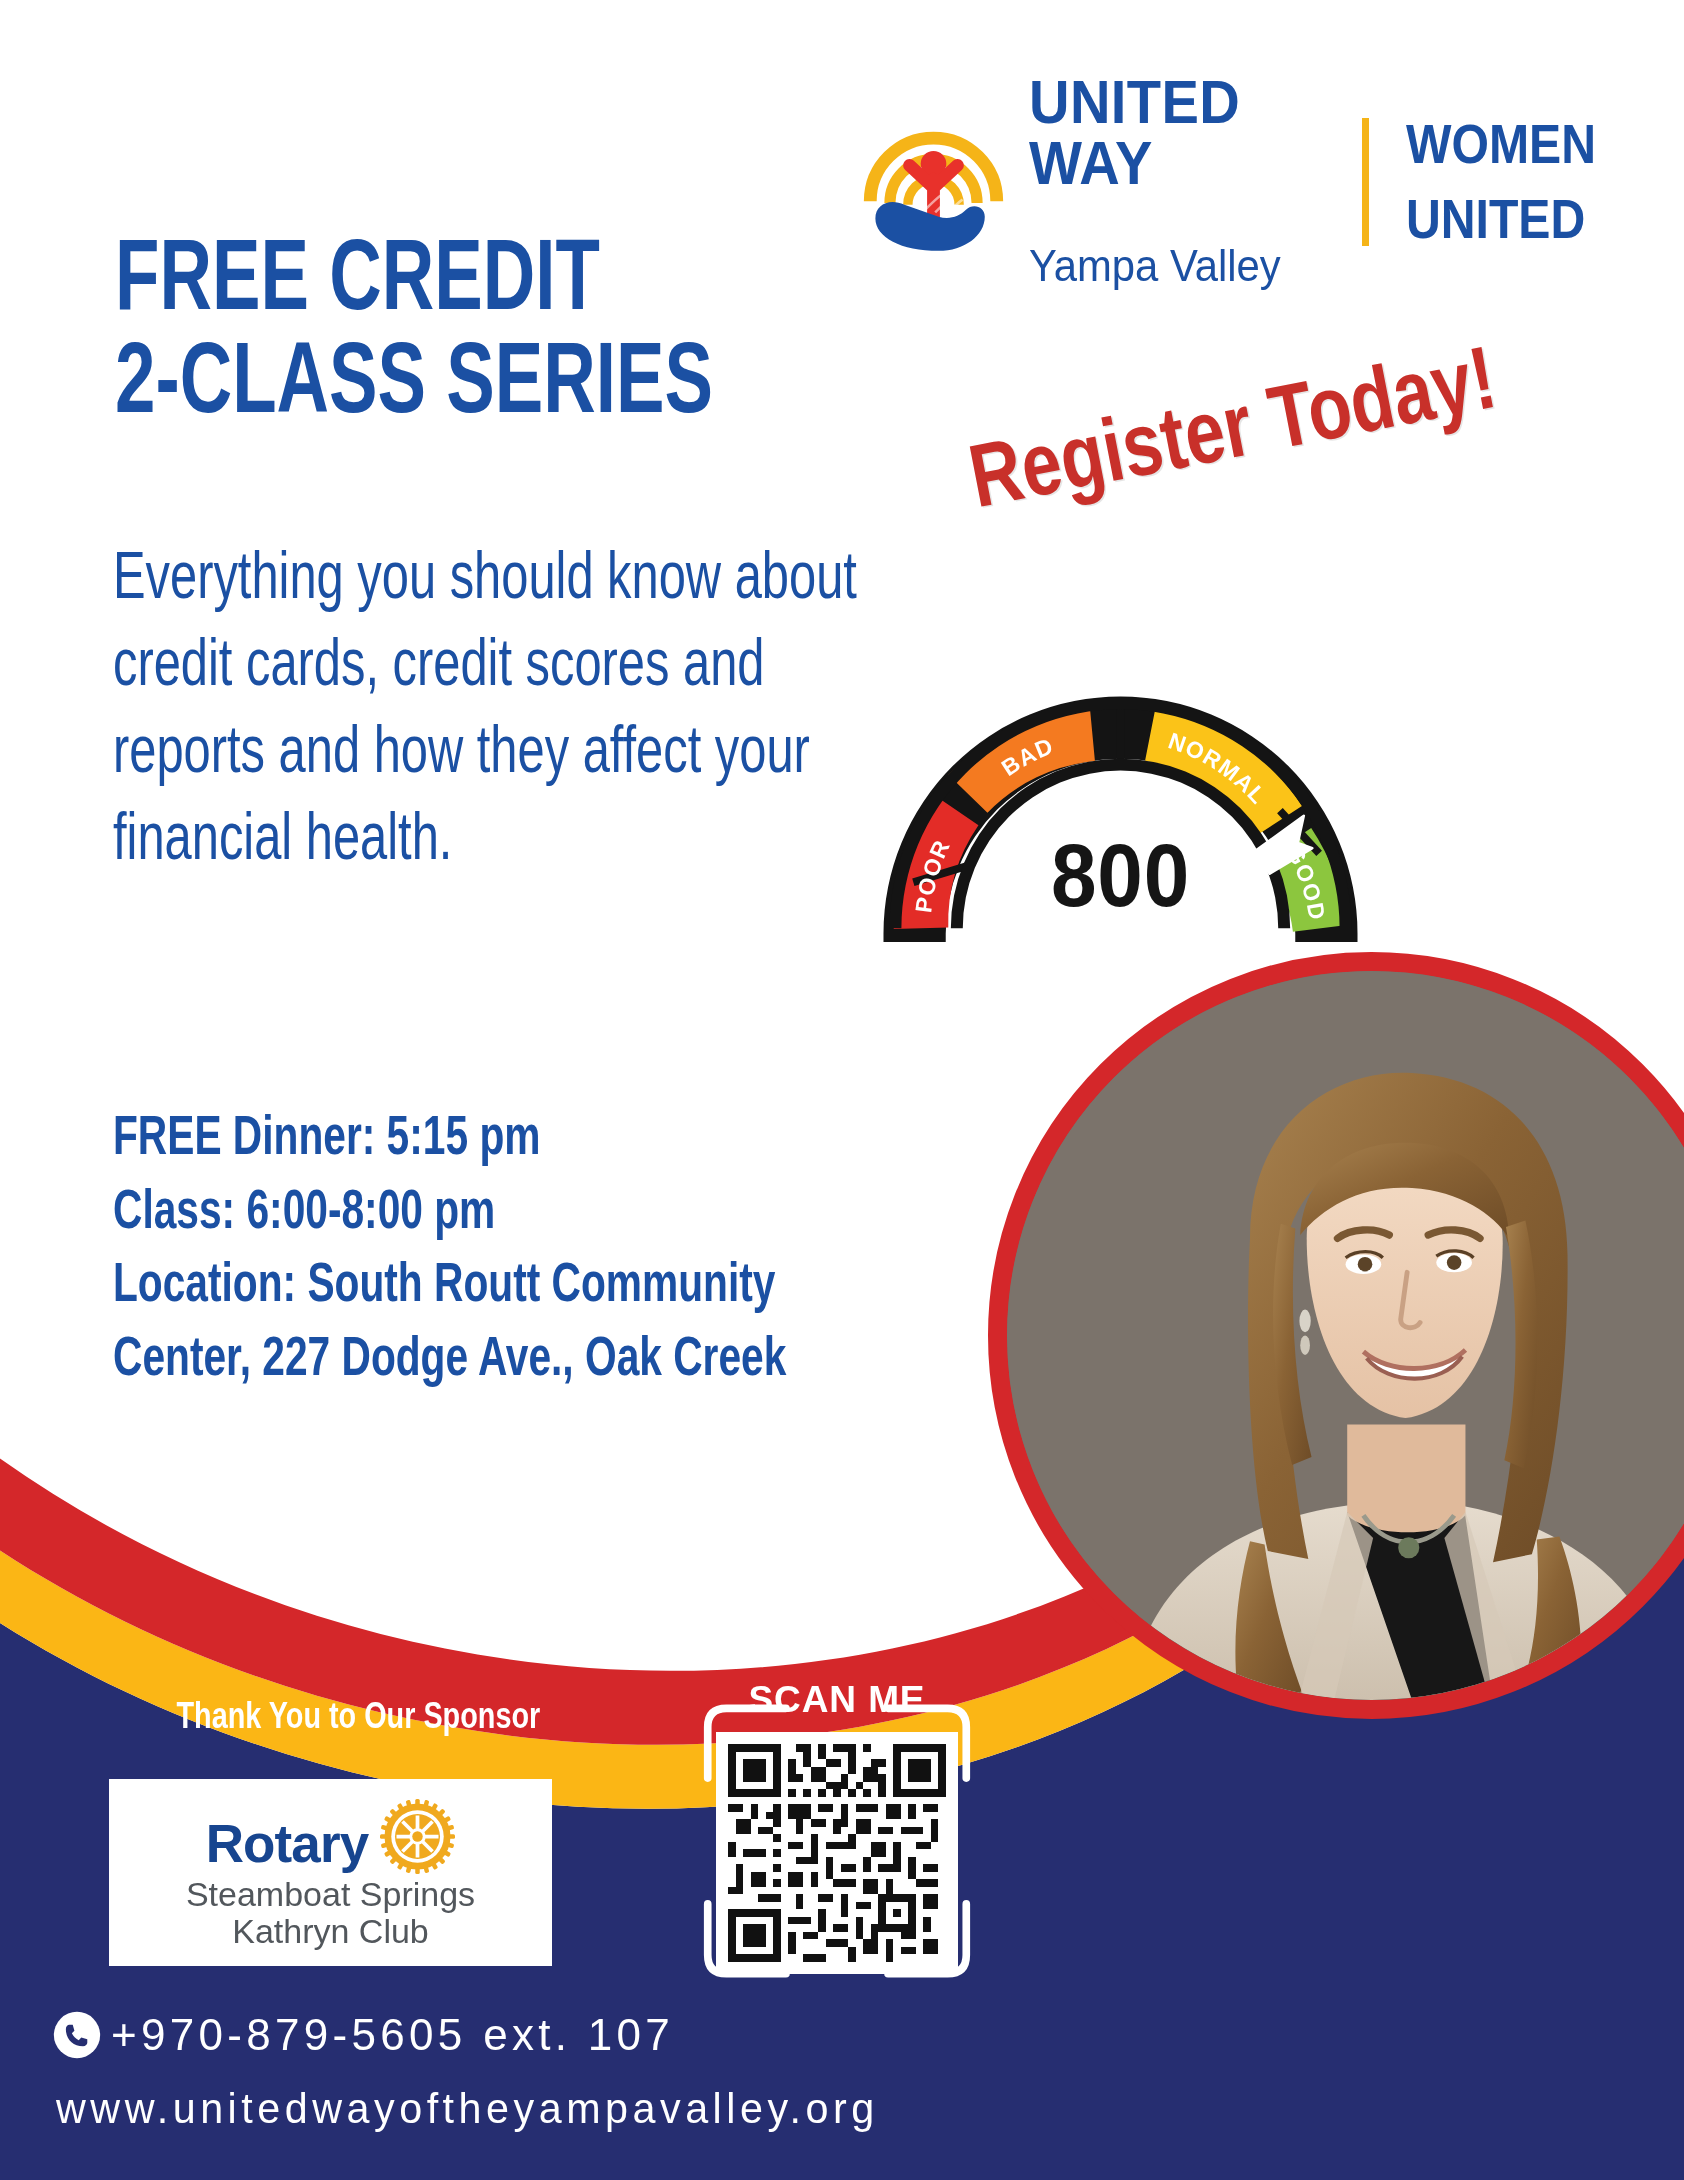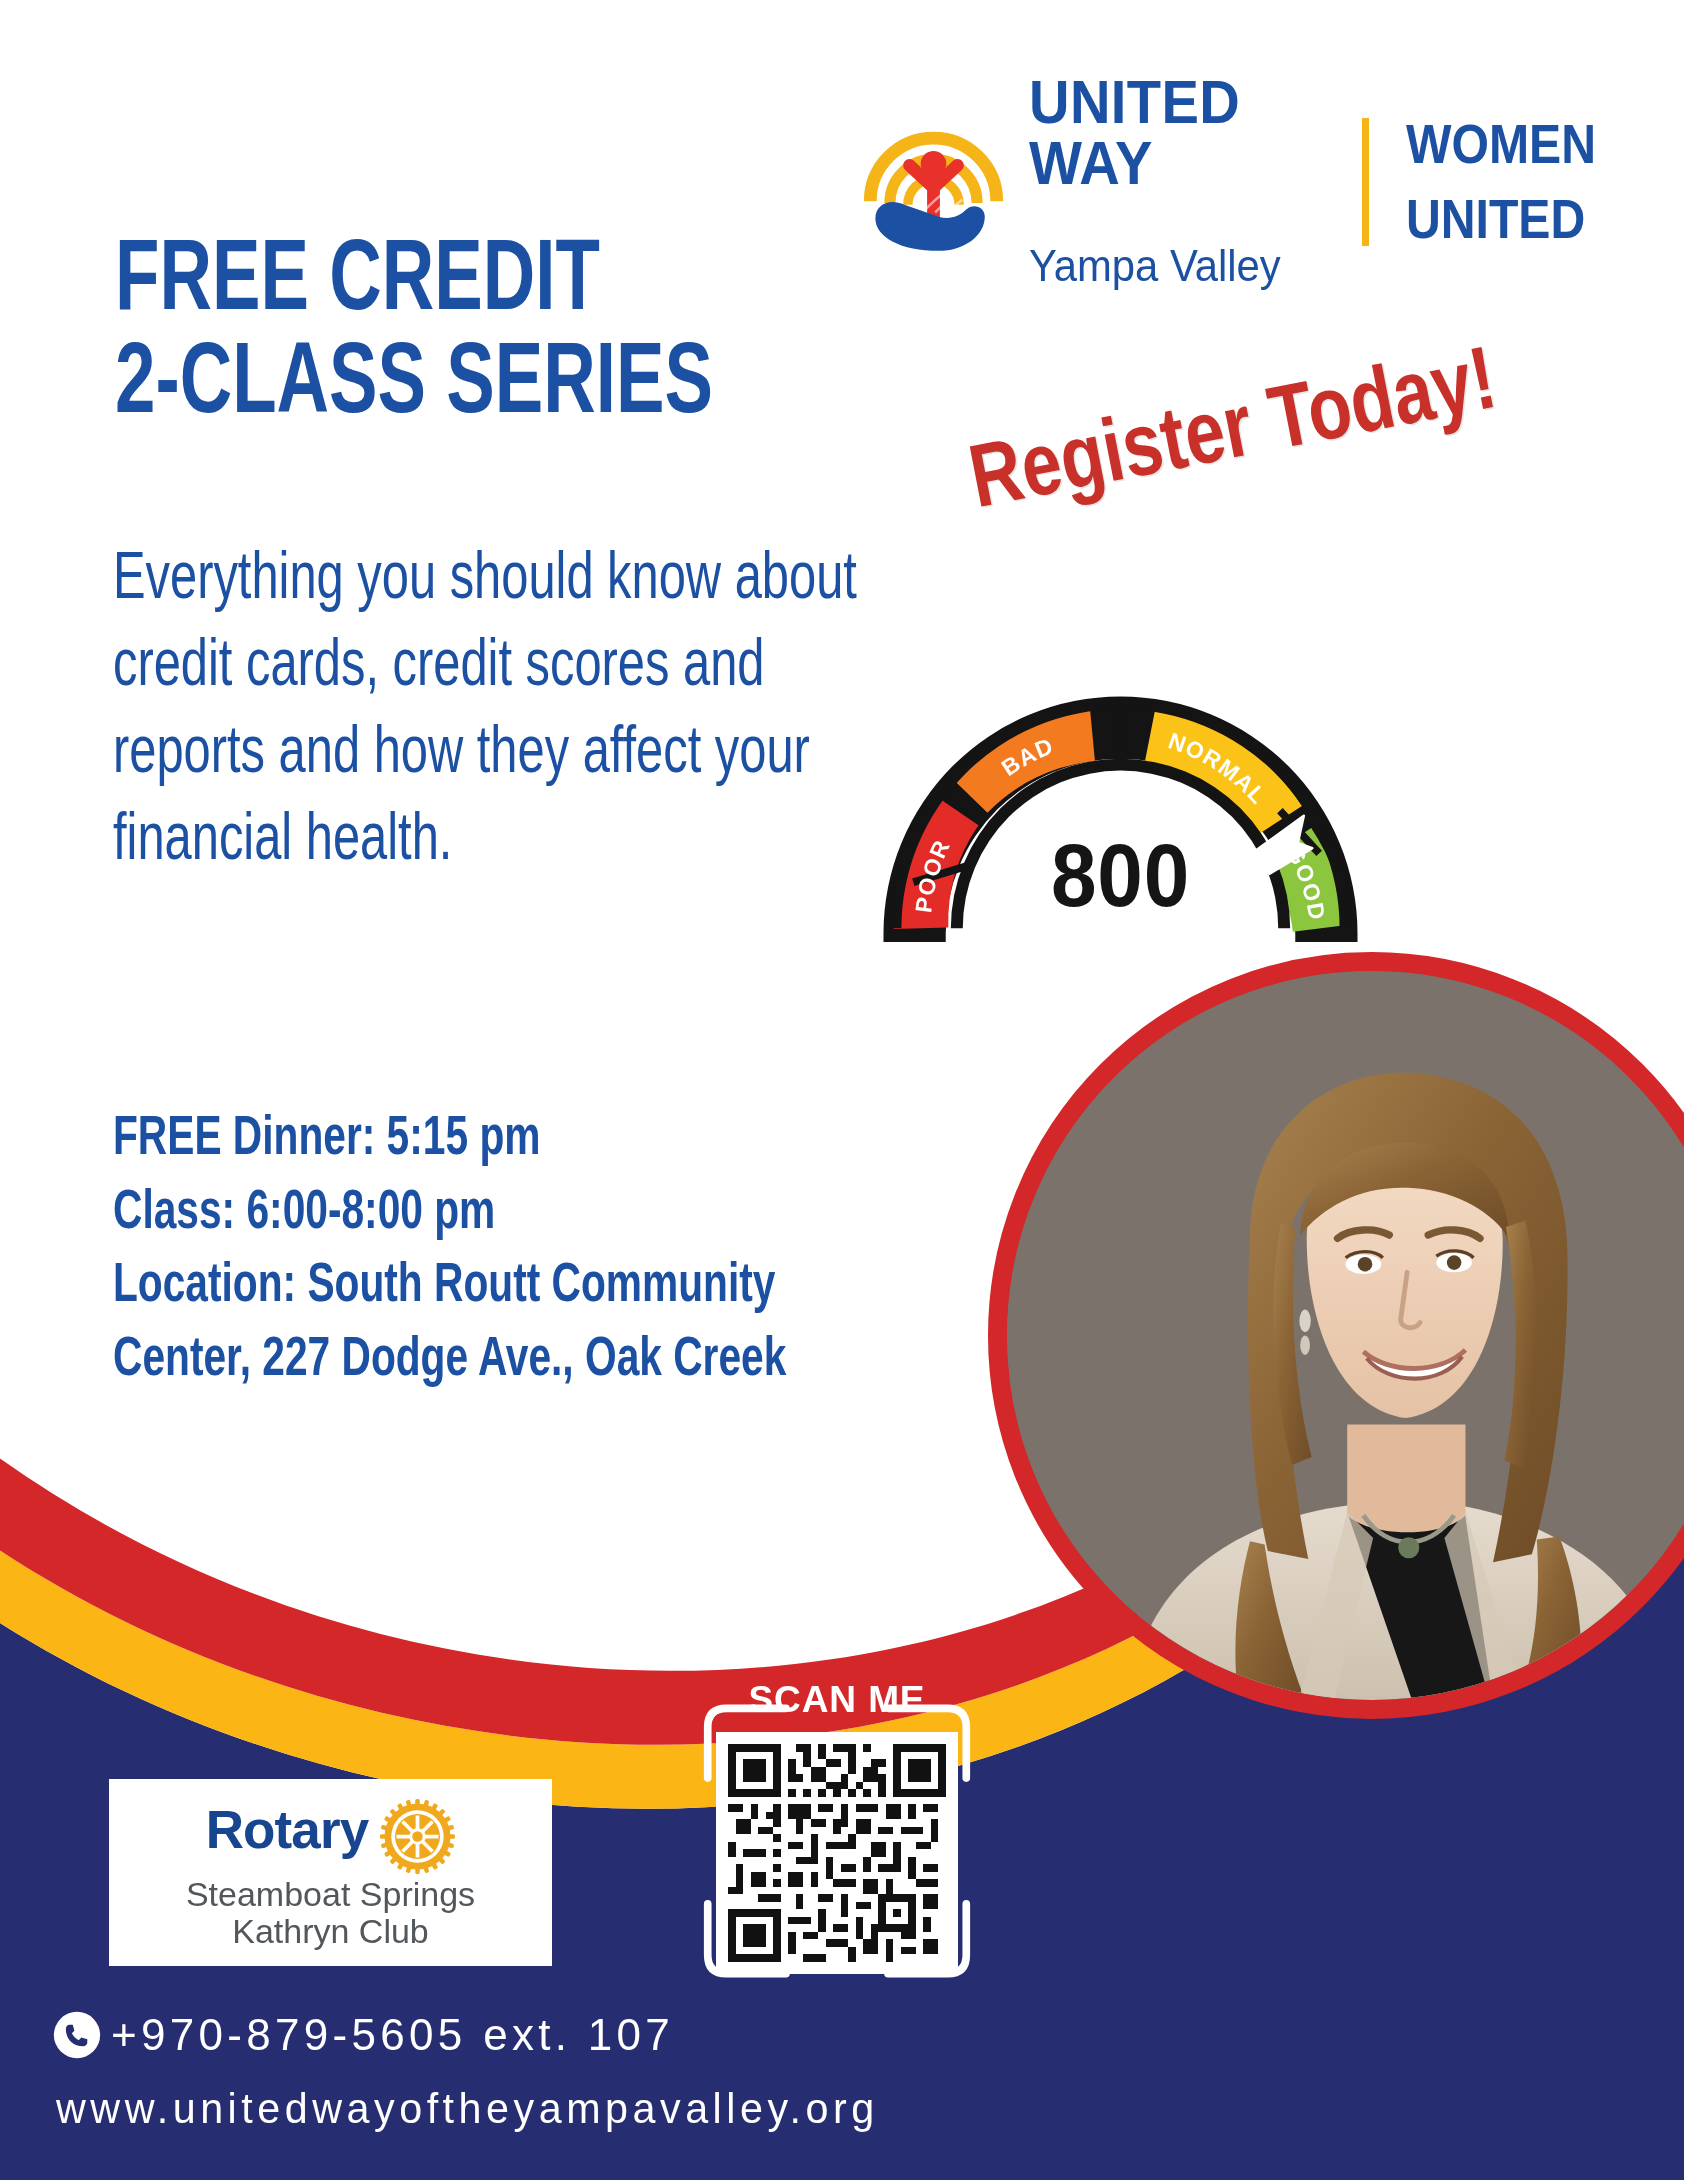--- a/index.html
+++ b/index.html
@@ -108,21 +108,21 @@
     text-align:center; color:#ffffff; font-size:36px; font-weight:bold;
   }
   .sponsor-head span { display:inline-block; transform:scaleX(0.80); }
   .rotary-card {
     position:absolute; left:109px; top:1779px;
     width:443px; height:187px;
     background:#ffffff;
     display:flex; flex-direction:column; align-items:center; justify-content:center;
     padding-top:5.1px;
   }
-  .rotary-row { display:flex; align-items:flex-start; gap:12px; }
+  .rotary-row { display:flex; align-items:flex-end; gap:12px; }
   .rotary-word { font-size:53px; font-weight:bold; color:#17458F; letter-spacing:-0.9px; }
   .rotary-gear { width:75px; height:75px; flex:0 0 auto; }
   .rotary-gear svg { display:block; width:100%; height:100%; }
   .rotary-club {
     text-align:center; color:#52575C; font-size:34px; line-height:1.1; margin-top:1.7px;
   }
 
   
   .qr-block { position:absolute; left:692px; top:1676px; width:290px; height:330px; }
   .scan-me {
@@ -332,20 +332,23 @@
 
         <path d="M318,708 C330,790 350,852 368,900 L286,900 C276,830 286,756 300,704 Z" fill="url(#hairG)"></path>
         <path d="M654,702 C660,790 648,856 630,900 L706,900 C716,826 702,752 682,698 Z" fill="url(#hairG)"></path>
 
         <path d="M420,668 L360,900 L404,900 L452,700 Z" fill="#D5C9B8" opacity="0.7"></path>
         <path d="M566,668 L640,900 L596,900 L540,700 Z" fill="#D5C9B8" opacity="0.7"></path>
       </svg>
     </div>
   </div>
 
+  <div class="sponsor-head">
+    <span>Thank You to Our Sponsor</span>
+  </div>
 
   <div class="rotary-card">
     <div class="rotary-row">
       <div class="rotary-word">Rotary</div>
       <div class="rotary-gear">
         <svg viewBox="0 0 100 100" xmlns="http://www.w3.org/2000/svg">
           <g fill="#F0A91E">
             <circle cx="50" cy="50" r="44"></circle>
             <g>
               <rect x="47" y="0" width="6" height="12" rx="2"></rect>

